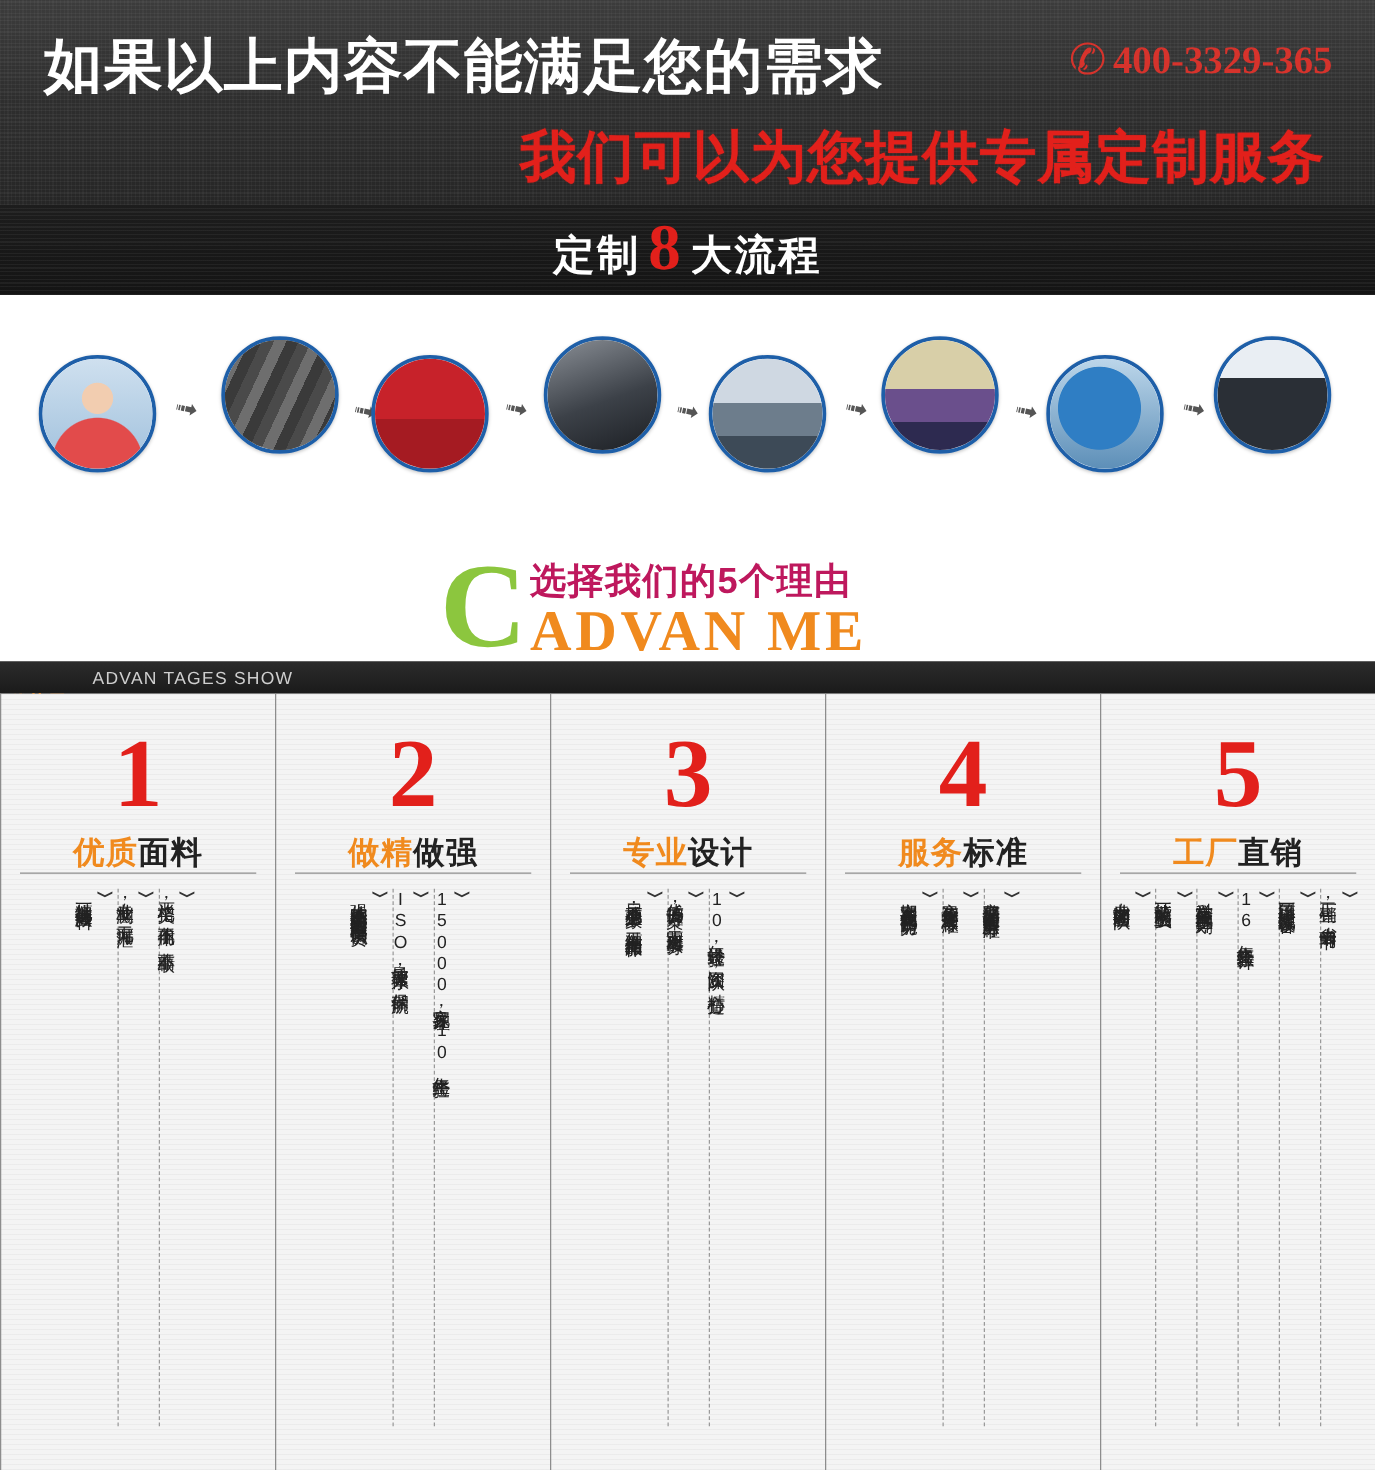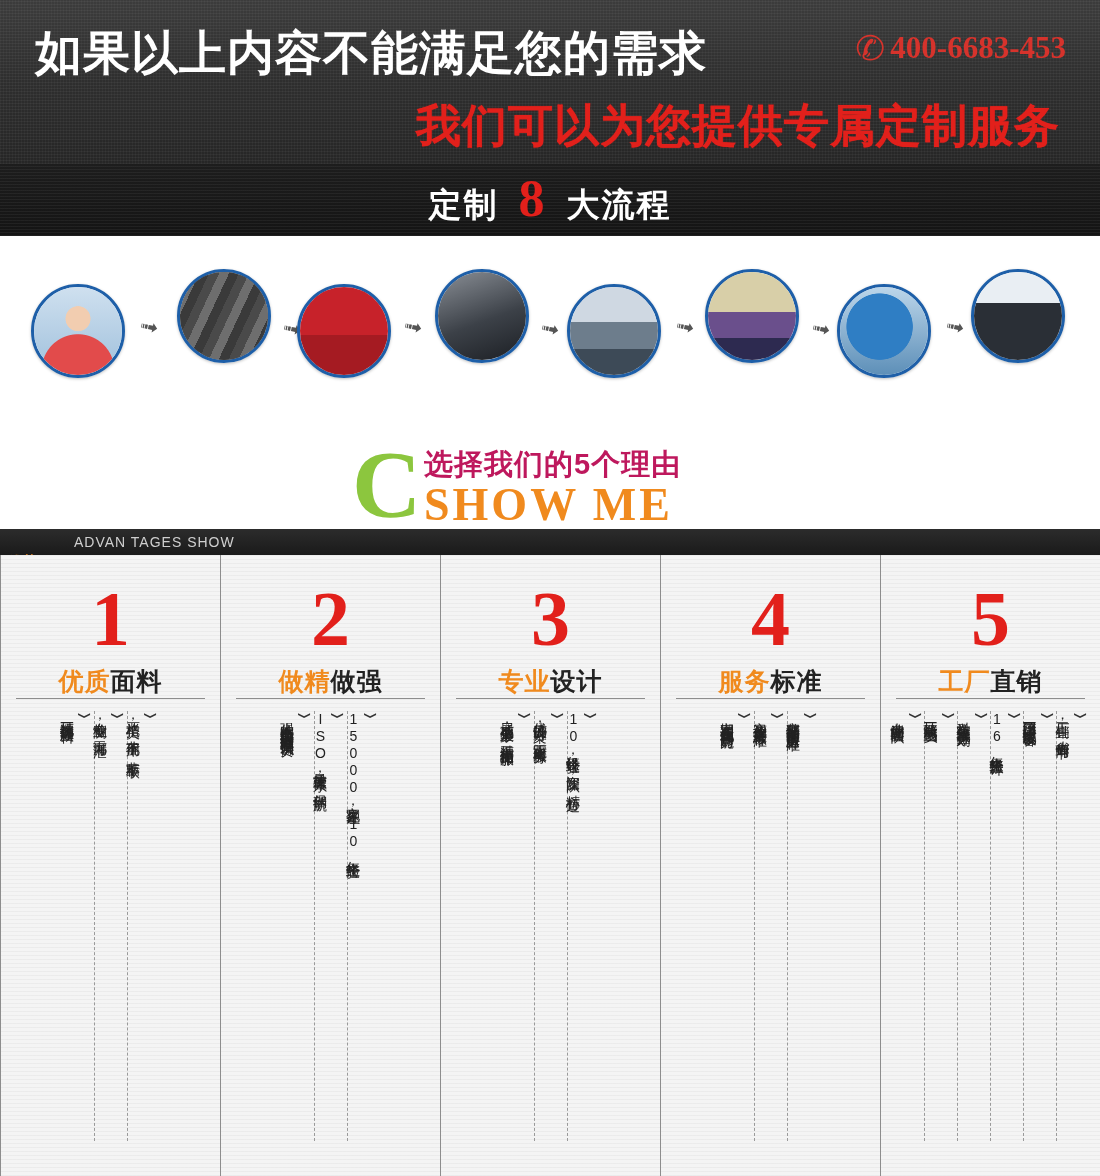--- a/index.html
+++ b/index.html
@@ -47,21 +47,21 @@
 
   
   .strip{
     position:relative;width:1100px;height:72px;
     background:
       repeating-linear-gradient(0deg, rgba(255,255,255,0.05) 0px, rgba(255,255,255,0.05) 1px, rgba(0,0,0,0) 1px, rgba(0,0,0,0) 3px),
       linear-gradient(180deg,#1d1d1d 0%,#141414 100%);
     display:flex;align-items:center;justify-content:center;
   }
   .strip-title{
-    display:flex;align-items:baseline;gap:16px;
+    display:flex;align-items:baseline;gap:2px;
     color:#fff;font-size:33px;font-weight:bold;letter-spacing:2px;
   }
   .strip-title .big8{
     color:#e2201b;font-size:52px;font-weight:bold;
     font-family:"Liberation Serif","DejaVu Serif",serif;
     padding:0 4px;line-height:1;
   }
 
   
   .process{
@@ -195,21 +195,21 @@
 </style>
 </head>
 <body>
 
 <div class="page">
 
   <div class="banner">
     <div class="banner-line1">如果以上内容不能满足您的需求</div>
     <div class="phone-wrap">
       <span class="phone-icon">✆</span>
-      <span class="phone-num">400-6683-453</span>
+      <span class="phone-num">400-3329-365</span>
     </div>
     <div class="banner-line2">我们可以为您提供专属定制服务</div>
   </div>
 
   <div class="strip">
     <div class="strip-title">
       <span>定制</span>
       <span class="big8">8</span>
       <span>大流程</span>
     </div>
@@ -278,21 +278,21 @@
       <div class="circle">
           <div class="ph ph-service"></div>
         </div>
     </div>
   </div>
 
   <div class="choose">
     <div class="choose-inner">
       <div class="bigC">C</div>
       <div class="choose-cn">选择我们的5个理由</div>
-      <div class="choose-en">SHOW ME</div>
+      <div class="choose-en">ADVAN ME</div>
     </div>
   </div>
 
   <div class="advbar">
     <span class="cn">优势展示</span>
     <span class="en">ADVAN TAGES SHOW</span>
   </div>
 
   <div class="reasons">
 

